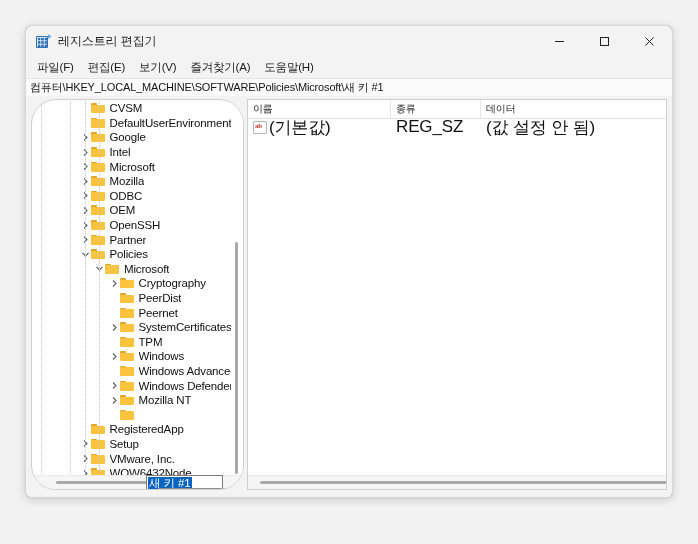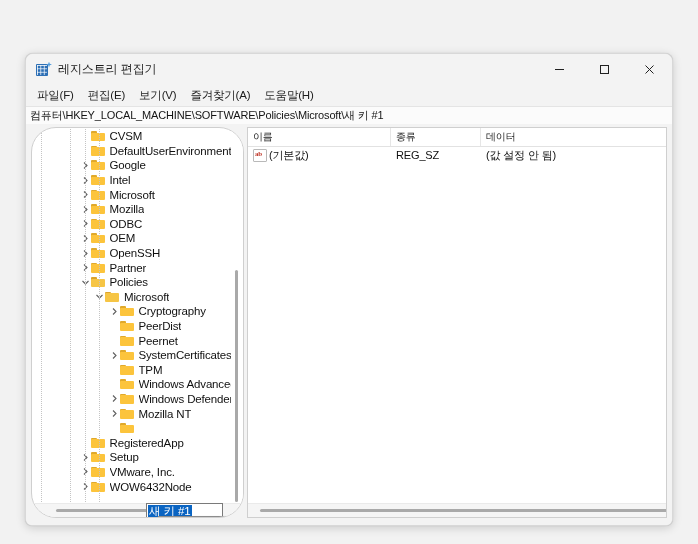--- a/index.html
+++ b/index.html
@@ -18,21 +18,20 @@
   #window {
     position: absolute;
     left: 25px; top: 25px;
     width: 648px; height: 473px;
     background: #f3f3f3;
     border: 1px solid #d8d8d8;
     border-radius: 8px 8px 7px 7px;
     box-shadow: 0 2px 10px rgba(0,0,0,0.16), 0 0 1px rgba(0,0,0,0.2);
     box-sizing: border-box;
     overflow: hidden;
-    margin-top: 28px;
   }
 
   
   #titlebar {
     position: relative;
     height: 31px;
     background: #f3f3f3;
     display: flex;
     align-items: center;
   }
@@ -274,21 +273,21 @@
     letter-spacing: -0.15px;
   }
   .col.c-name { width: 143px; }
   .col.c-type { width: 90px; }
   .col.c-data { flex: 1; border-right: none; }
 
   #list-rows {
     position: absolute;
     left: 0; right: 0; top: 19px; bottom: 13px;
     overflow: hidden;
-    font-size: 11px;
+    font-size: 17px;
     color: #101010;
   }
   .lrow {
     height: 16px;
     display: flex;
     align-items: center;
     white-space: nowrap;
   }
   .lcell {
     box-sizing: border-box;
@@ -547,20 +546,32 @@
             </div>
             <div class="row" style="padding-left: 76.5px;">
               <div class="chev empty"></div>
               <div class="folder">
                 <div class="tab"></div>
                 <div class="body"></div>
               </div>
               <div class="label">TPM</div>
             </div>
             <div class="row" style="padding-left: 76.5px;">
+              <div class="chev">
+                <svg width="9" height="9" viewBox="0 0 9 9">
+                  <polyline points="3,1.5 6,4.5 3,7.5" fill="none" stroke="currentColor" stroke-width="1.1"></polyline>
+                </svg>
+              </div>
+              <div class="folder">
+                <div class="tab"></div>
+                <div class="body"></div>
+              </div>
+              <div class="label">Windows</div>
+            </div>
+            <div class="row" style="padding-left: 76.5px;">
               <div class="chev empty"></div>
               <div class="folder">
                 <div class="tab"></div>
                 <div class="body"></div>
               </div>
               <div class="label">Windows Advanced Thre</div>
             </div>
             <div class="row" style="padding-left: 76.5px;">
               <div class="chev">
                 <svg width="9" height="9" viewBox="0 0 9 9">

